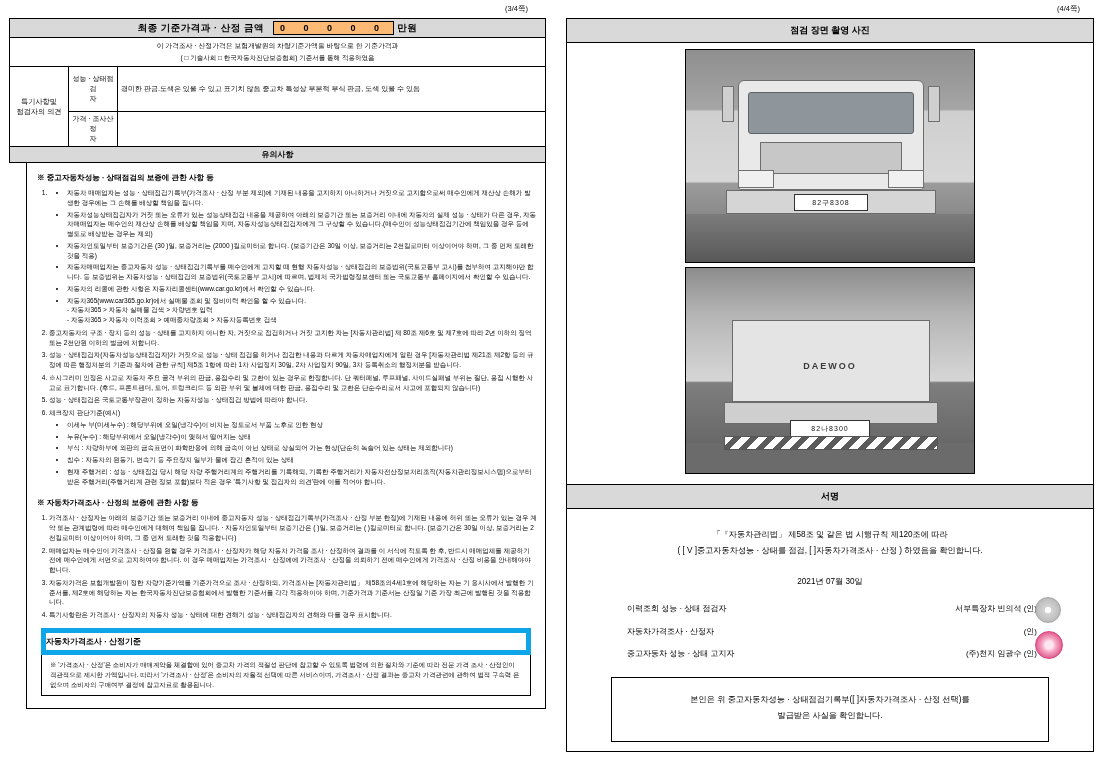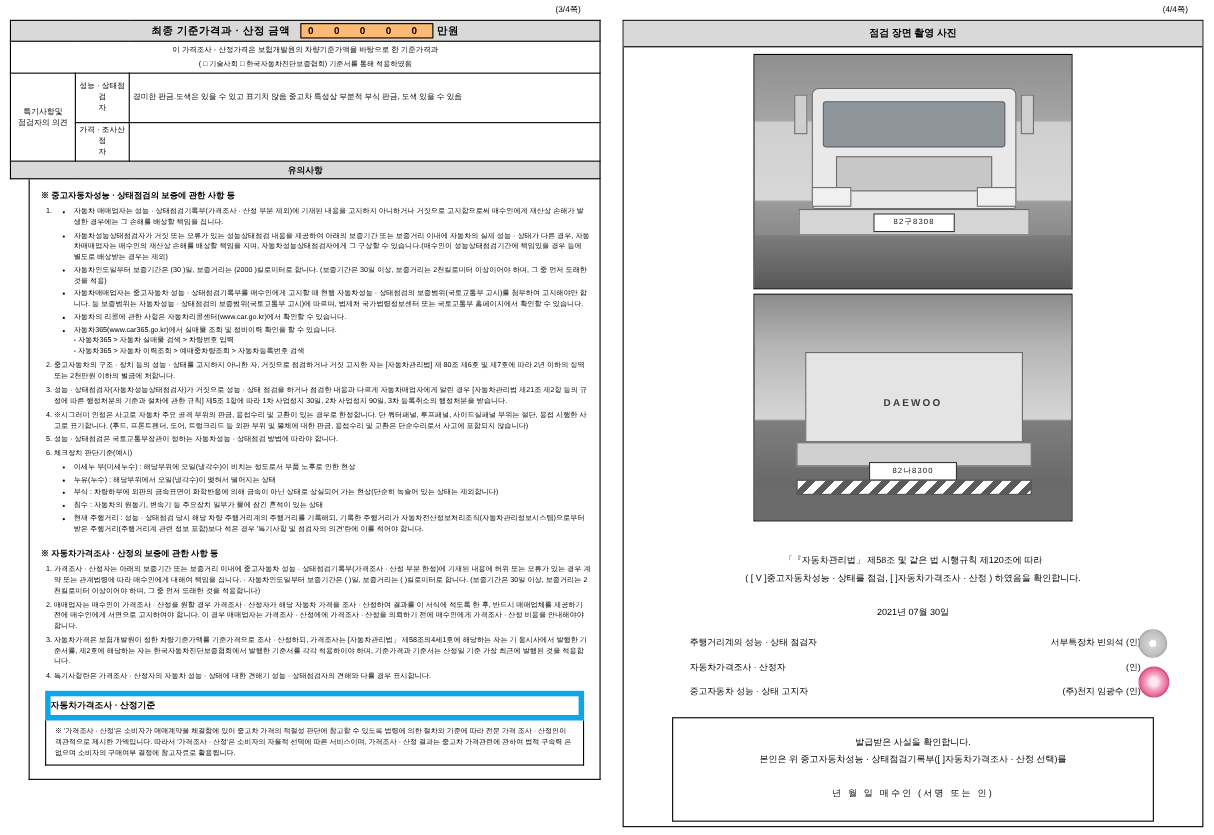--- a/index.html
+++ b/index.html
@@ -215,48 +215,48 @@
             <div class="tr-body"></div>
             <div class="tr-brand">DAEWOO</div>
             <div class="tr-bumper"></div>
             <div class="tr-plate">82나8300</div>
             <div class="tr-hazard"></div>
           </div>
         </div>
 
       </div>
 
+      <div class="sign-title">서명</div>
 
       <div class="sign-body">
         <div class="sign-stmt">「『자동차관리법」 제58조 및 같은 법 시행규칙 제120조에 따라</div>
         <div class="sign-stmt">( [ V ]중고자동차성능 · 상태를 점검, [     ]자동차가격조사 · 산정 ) 하였음을 확인합니다.</div>
 
         <div class="sign-date">2021년 07월 30일</div>
 
         <div class="sign-grid">
           <div class="stamp gray"></div>
           <div class="stamp red"></div>
 
           <div class="sign-row">
-            <span class="sign-left">주행거리계의 성능 · 상태 점검자</span>
+            <span class="sign-left">이력조회 성능 · 상태 점검자</span>
             <span class="sign-right">서부특장차 빈의석 (인)</span>
           </div>
           <div class="sign-row">
             <span class="sign-left">자동차가격조사 · 산정자</span>
             <span class="sign-right">(인)</span>
           </div>
           <div class="sign-row">
             <span class="sign-left">중고자동차 성능 · 상태 고지자</span>
             <span class="sign-right">(주)천지 임광수 (인)</span>
           </div>
         </div>
 
         <div class="final-box">
+          <div>본인은 위 중고자동차성능 · 상태점검기록부([     ]자동차가격조사 · 산정 선택)를</div>
           <div>발급받은 사실을 확인합니다.</div>
-          <div>본인은 위 중고자동차성능 · 상태점검기록부([     ]자동차가격조사 · 산정 선택)를</div>
-          <div class="final-row2">년     월     일     매수인               (서명 또는 인)</div>
         </div>
       </div>
 
     </div>
   </div>
 
 </div>
 
 </body></html>

